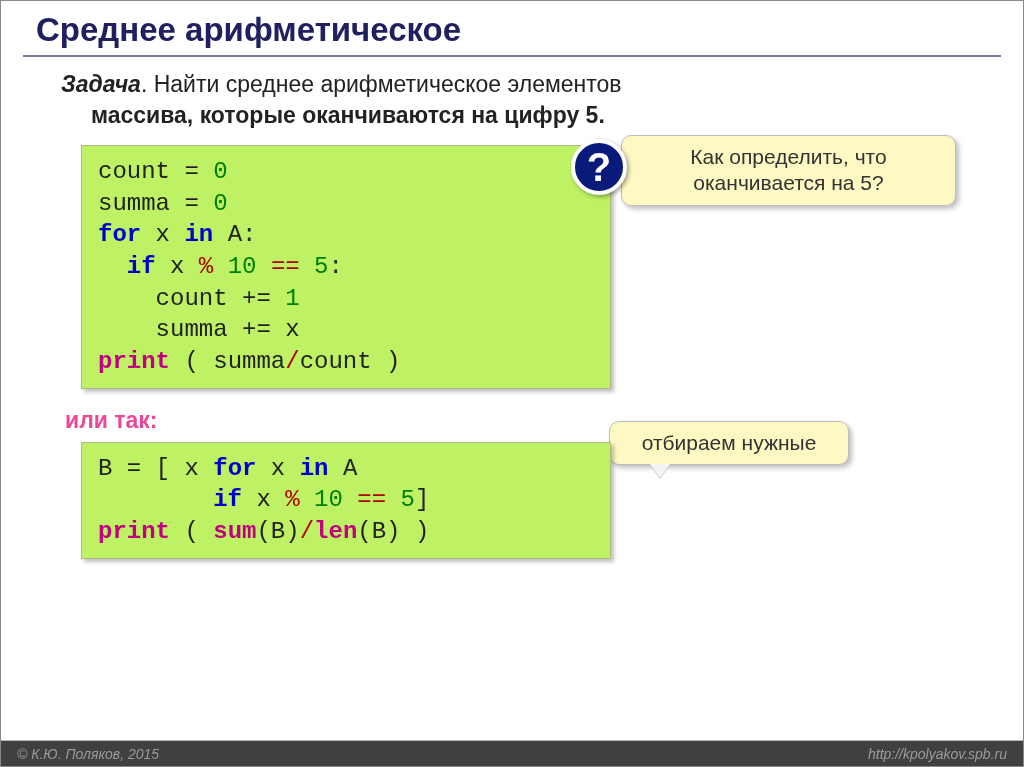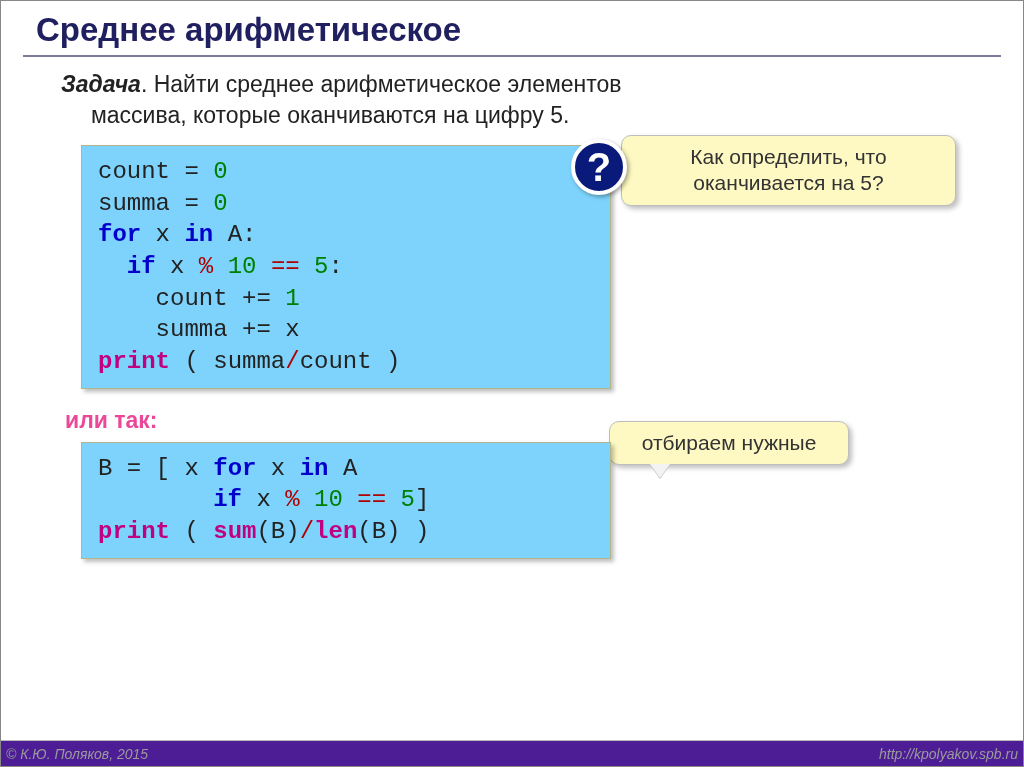--- a/index.html
+++ b/index.html
@@ -6,41 +6,41 @@
   html, body { width: 1024px; height: 767px; font-family: Arial, Helvetica, sans-serif; background: #fff; }
   .page { width: 1024px; height: 767px; border: 1px solid #888; position: relative; }
   .topbar { height: 28px; background: #e4e4e4; border-bottom: 1px solid #bbb; display: flex; align-items: center; padding: 0 12px 0 22px; justify-content: space-between; }
   .topbar .title { font-style: italic; color: #4a4a4a; font-size: 17px; }
   .topbar .pagenum { color: #4a4a4a; font-size: 18px; font-weight: bold; }
   .heading { padding: 10px 22px 4px 35px; }
   .heading h1 { color: #202060; font-size: 33px; font-weight: bold; }
   .hr { height: 2px; background: #7a7a9a; margin: 2px 22px 0 22px; }
   .task { padding: 12px 60px 14px 60px; font-size: 23px; color: #222; line-height: 1.35; }
   .task .lbl { font-style: italic; font-weight: bold; }
-  .task .indent2 { padding-left: 30px; display: block; }
+  .task .indent2 { padding-left: 30px; display: block; font-weight: bold; }
   .content { position: relative; padding: 0 60px; }
 
-  .codebox { background: #7dd3fc; border: 1px solid #b5b58a; box-shadow: 3px 3px 4px rgba(0,0,0,0.25); padding: 10px 16px; font-family: "Courier New", monospace; font-size: 24px; line-height: 1.32; color: #222; width: 530px; position: relative; }
+  .codebox { background: #bef264; border: 1px solid #b5b58a; box-shadow: 3px 3px 4px rgba(0,0,0,0.25); padding: 10px 16px; font-family: "Courier New", monospace; font-size: 24px; line-height: 1.32; color: #222; width: 530px; position: relative; }
   .kw { color: #0000cc; font-weight: bold; }
   .op { color: #b00000; }
   .fn { color: #c00080; font-weight: bold; }
   .num { color: #008000; }
 
   .codebox2 { width: 530px; }
 
   .subhead { font-size: 23px; font-weight: bold; color: #ec4899; margin: 18px 0 8px 0; }
 
   .callout { position: absolute; background: #fef9c3; border: 1px solid #bdbdbd; border-radius: 10px; box-shadow: 3px 3px 5px rgba(0,0,0,0.25); padding: 8px 18px; font-size: 21px; color: #333; text-align: center; line-height: 1.25; }
   .callout .tail { position: absolute; width: 0; height: 0; }
   
   .tail-left { left: -18px; top: 50%; margin-top: -8px; border-top: 10px solid transparent; border-bottom: 10px solid transparent; border-right: 18px solid #f3f3f3; filter: drop-shadow(-1px 1px 0 #bdbdbd); }
   .tail-bottom-left { left: 40px; bottom: -14px; border-left: 10px solid transparent; border-right: 10px solid transparent; border-top: 14px solid #f3f3f3; filter: drop-shadow(0 1px 0 #bdbdbd); }
 
   .qmark { position: absolute; width: 56px; height: 56px; background: #0a1a7a; border: 4px solid #fff; border-radius: 50%; box-shadow: 2px 2px 4px rgba(0,0,0,0.35); color: #fff; font-size: 40px; font-weight: bold; display: flex; align-items: center; justify-content: center; z-index: 5; }
-  .footer { position: absolute; left: 0; right: 0; bottom: 0; height: 26px; border-top: 1px solid #bbb; background: #4c1d95; display: flex; align-items: center; justify-content: space-between; padding: 0 5px; font-size: 14px; color: #9a9a9a; font-style: italic; }
+  .footer { position: absolute; left: 0; right: 0; bottom: 0; height: 26px; border-top: 1px solid #bbb; background: #404040; display: flex; align-items: center; justify-content: space-between; padding: 0 16px; font-size: 14px; color: #9a9a9a; font-style: italic; }
 </style>
 </head>
 <body>
 
 <div class="page">
 
 
   <div class="heading">
     <h1>Среднее арифметическое</h1>
   </div>

